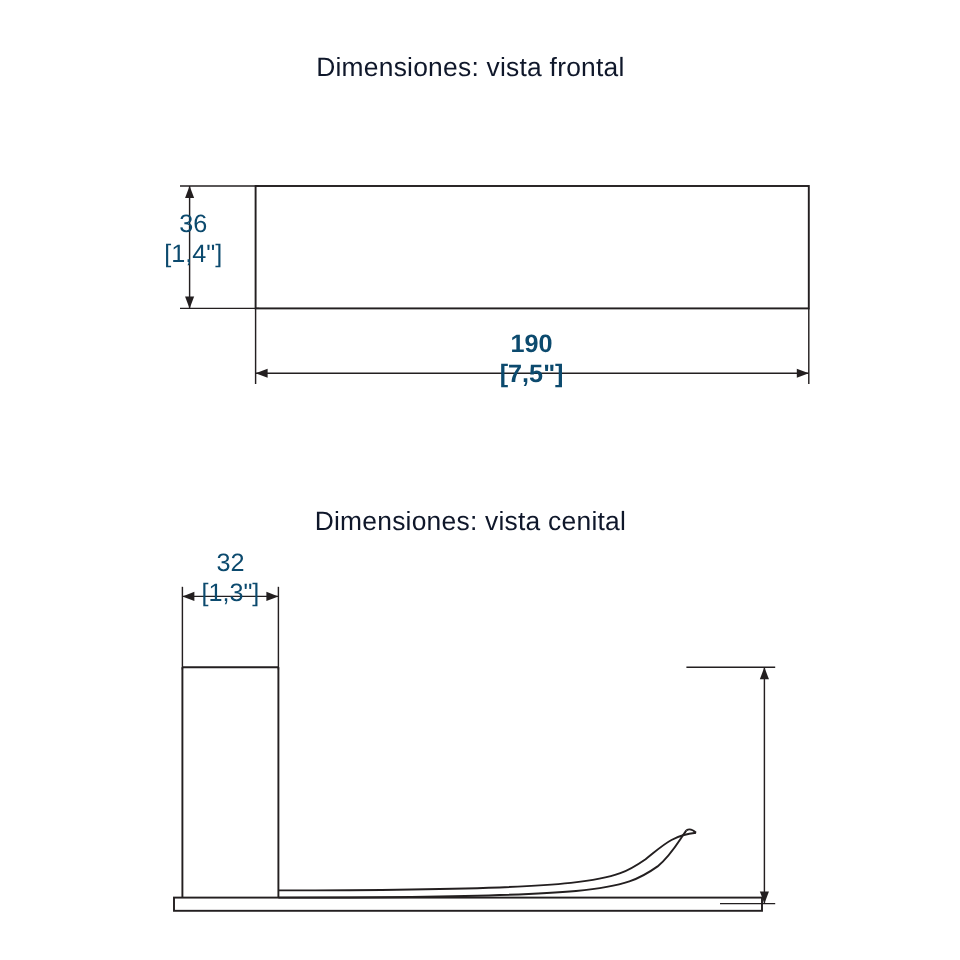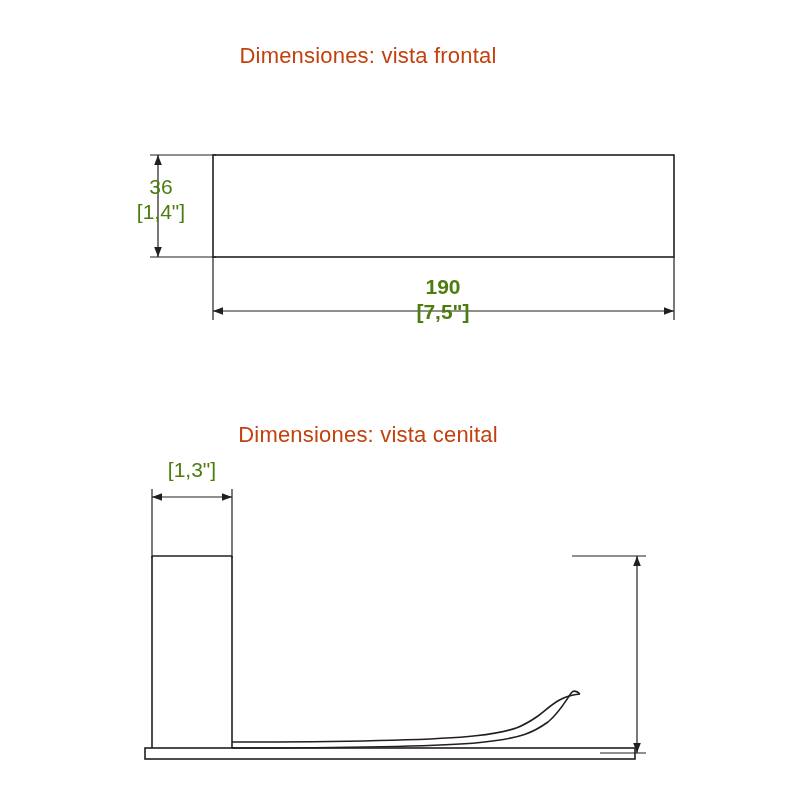--- a/index.html
+++ b/index.html
@@ -20,29 +20,30 @@
     left: 0; top: 0;
     width: 800px;
     height: 800px;
   }
   .title {
     position: absolute;
     width: 736px;
     text-align: center;
     font-size: 22px;
     letter-spacing: 0.2px;
-    color: #c2410c;
+    color: #0f172a;
+    padding-left: 24px;
   }
   #title-frontal { top: 43px; }
   #title-cenital { top: 422px; }
 
   .dim-text {
     position: absolute;
     font-size: 21px;
-    color: #4d7c0f;
+    color: #0c4a6e;
     white-space: nowrap;
     line-height: 1.18;
     text-align: center;
   }
   svg.draw {
     position: absolute;
     left: 0;
     top: 0;
     width: 800px;
     height: 800px;
@@ -105,17 +106,18 @@
     <div>36</div>
     <div>[1,4"]</div>
   </div>
 
   <div class="dim-text" style="left: 373px; top: 275px; width: 140px; font-weight: bold;">
     <div>190</div>
     <div>[7,5"]</div>
   </div>
 
   <div class="dim-text" style="left: 122px; top: 458px; width: 140px;">
+    <div>32</div>
     <div>[1,3"]</div>
   </div>
 
 
 </div>
 
 </body></html>

